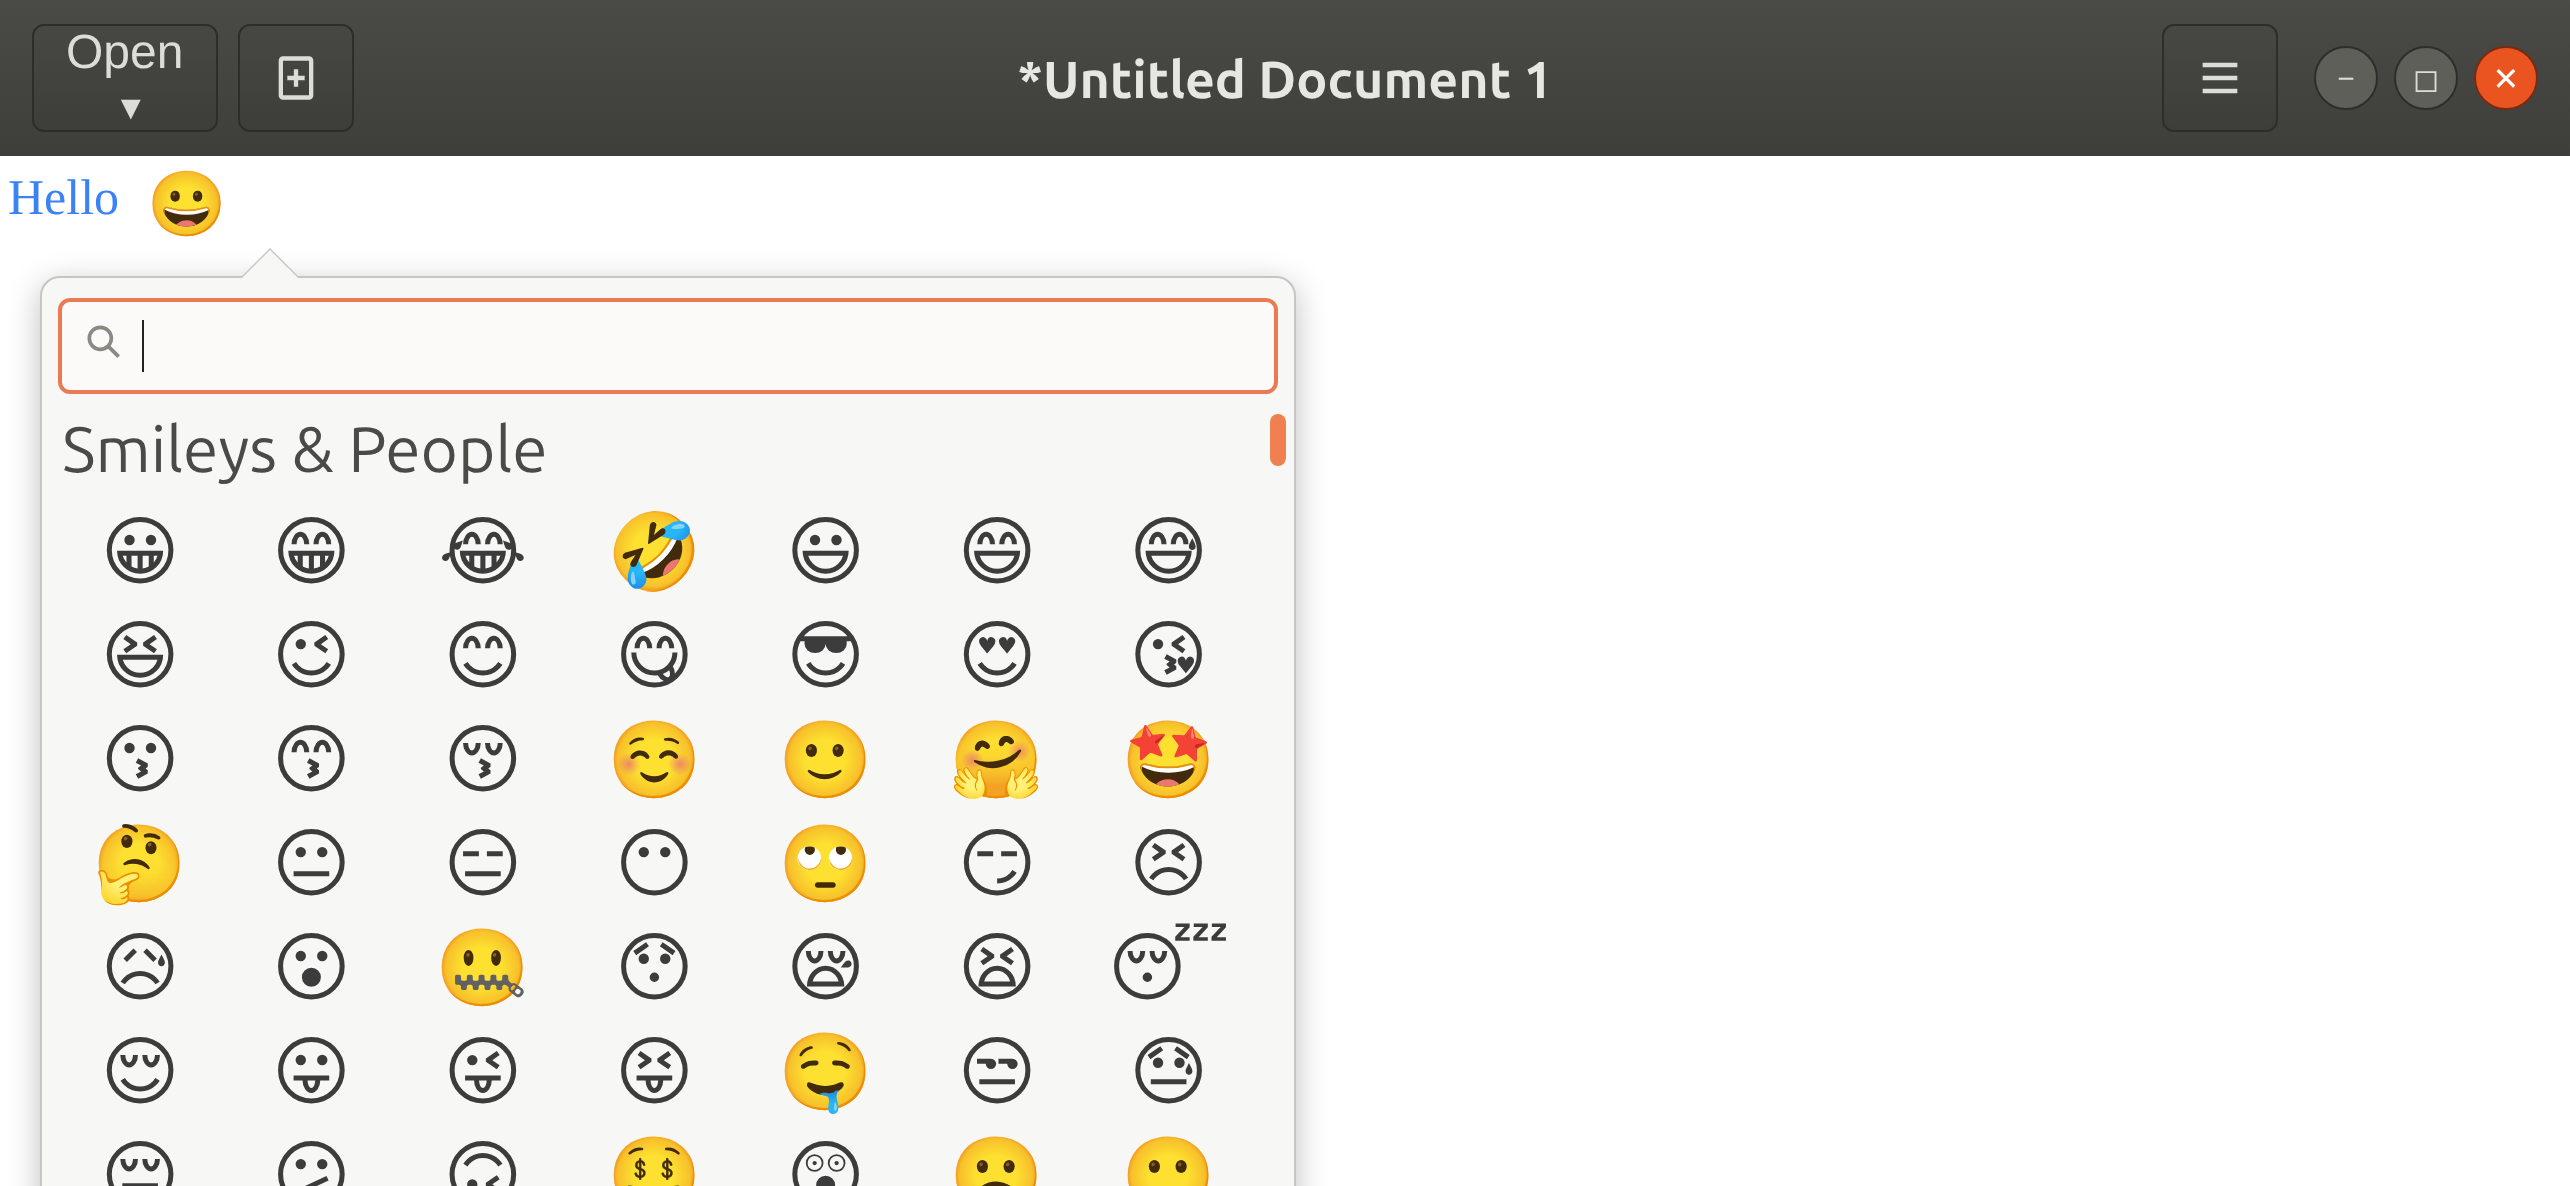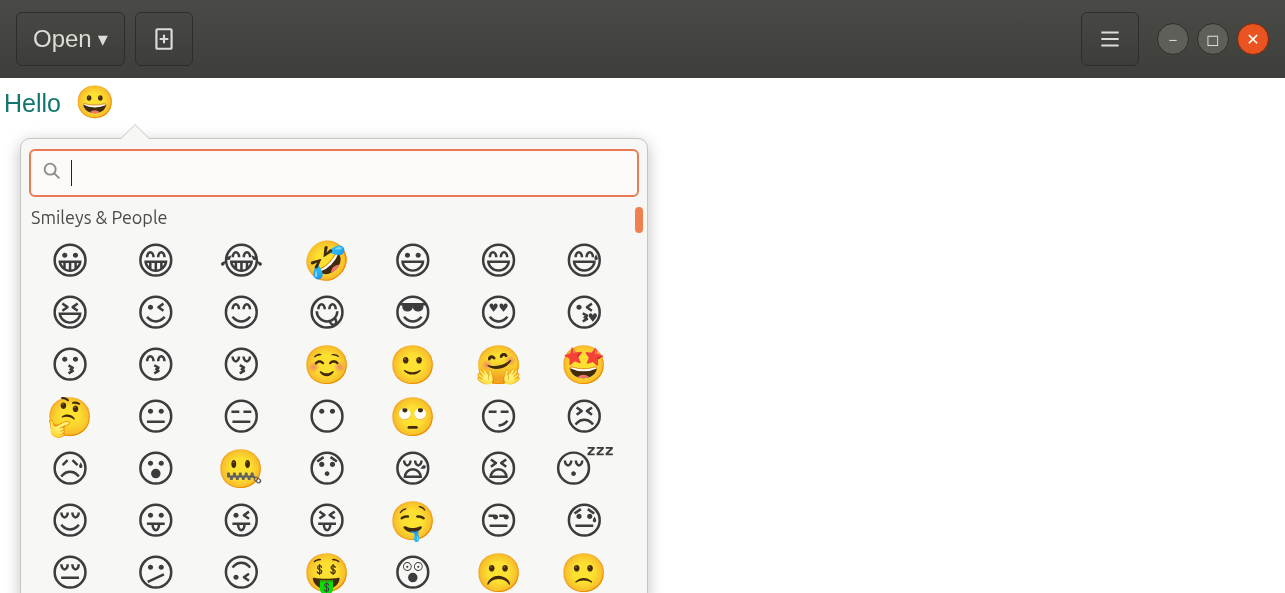--- a/index.html
+++ b/index.html
@@ -28,20 +28,21 @@
     border-radius: 6px;
     color: #dcdcd8;
     font-size: 24px;
     height: 54px;
     display: inline-flex;
     align-items: center;
     justify-content: center;
     padding: 0 16px;
     margin-right: 10px;
     cursor: pointer;
+    flex-direction: column;
   }
   .hbtn.icon-only { width: 58px; padding: 0; }
   .hbtn svg { width: 26px; height: 26px; display: block; }
   .hbtn .chevron { margin-left: 6px; font-size: 20px; }
   .headerbar .title {
     position: absolute;
     left: 0; right: 0;
     text-align: center;
     font-size: 26px;
     font-weight: 600;
@@ -67,25 +68,25 @@
   
   .editor-area {
     position: relative;
     width: 100%;
     height: calc(100% - 78px);
     background: #ffffff;
   }
   .text-line {
     position: absolute;
     top: 8px; left: 4px;
-    font-family: Liberation Sans, sans-serif;
+    font-family: Liberation Serif, serif;
     font-size: 25px;
-    color: #0f766e;
-    display: flex;
-    align-items: flex-end;
+    color: #3b82f6;
+    display: flex;
+    align-items: flex-start;
   }
   .text-line .gap { display:inline-block; width:14px; }
   .inline-emoji { font-size: 32px; line-height: 1; }
 
   
   .popover {
     position: absolute;
     top: 60px;
     left: 20px;
     width: 628px;
@@ -119,21 +120,21 @@
   .search-wrap input {
     border: none; outline: none; background: transparent;
     font-size: 20px; flex: 1;
     font-family: inherit;
   }
   .search-wrap .cursor {
     width: 1px; height: 26px; background: #222;
   }
 
   .category-title {
-    font-size: 18px;
+    font-size: 32px;
     color: #4a4a46;
     margin: 10px 2px 6px 2px;
   }
   .scroll-indicator {
     position: absolute;
     right: 4px; top: 68px;
     width: 8px; height: 26px;
     background: #f08050;
     border-radius: 4px;
   }
@@ -164,20 +165,21 @@
   </button>
   <button class="hbtn icon-only" title="New Document">
     <span>
       <svg viewBox="0 0 24 24" fill="none" stroke="#dcdcd8" stroke-width="2">
         <rect x="5" y="3" width="14" height="18" rx="1"></rect>
         <path d="M12 8v8M8 12h8"></path>
       </svg>
     </span>
   </button>
 
+  <div class="title">*Untitled Document 1</div>
 
   <div class="right-cluster">
     <button class="hbtn icon-only" title="Menu">
       <span>
         <svg viewBox="0 0 24 24" stroke="#dcdcd8" stroke-width="2">
           <path d="M4 6h16M4 12h16M4 18h16"></path>
         </svg>
       </span>
     </button>
     <span class="winctl gray">

